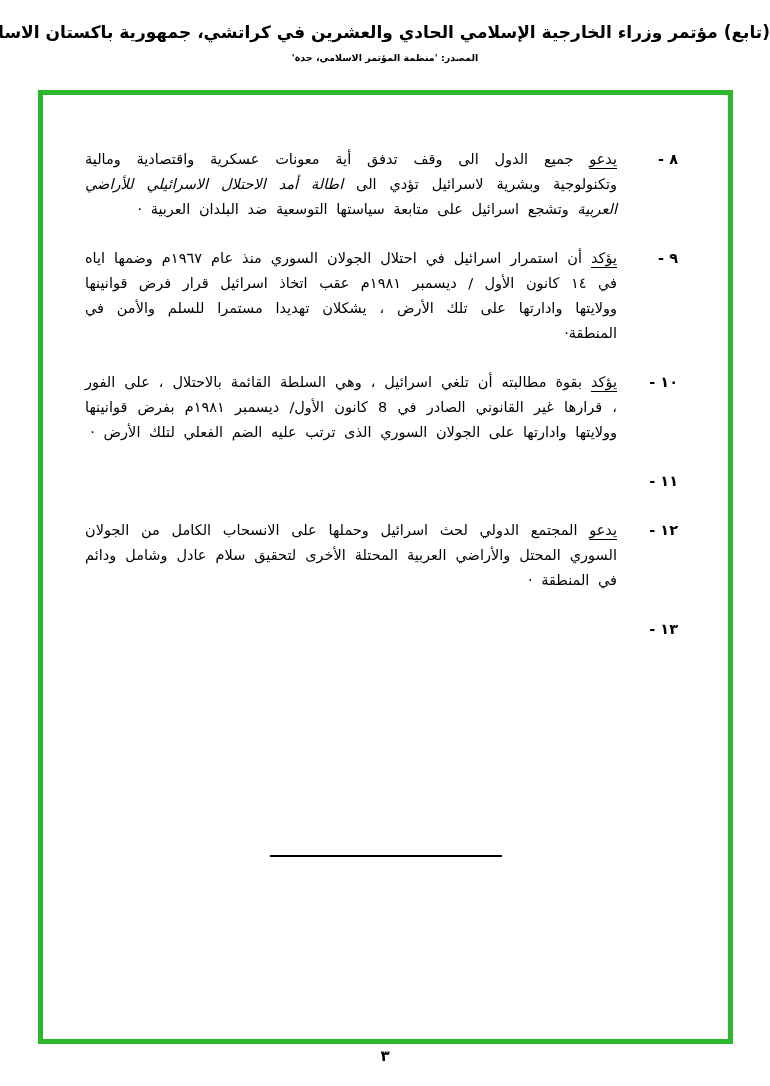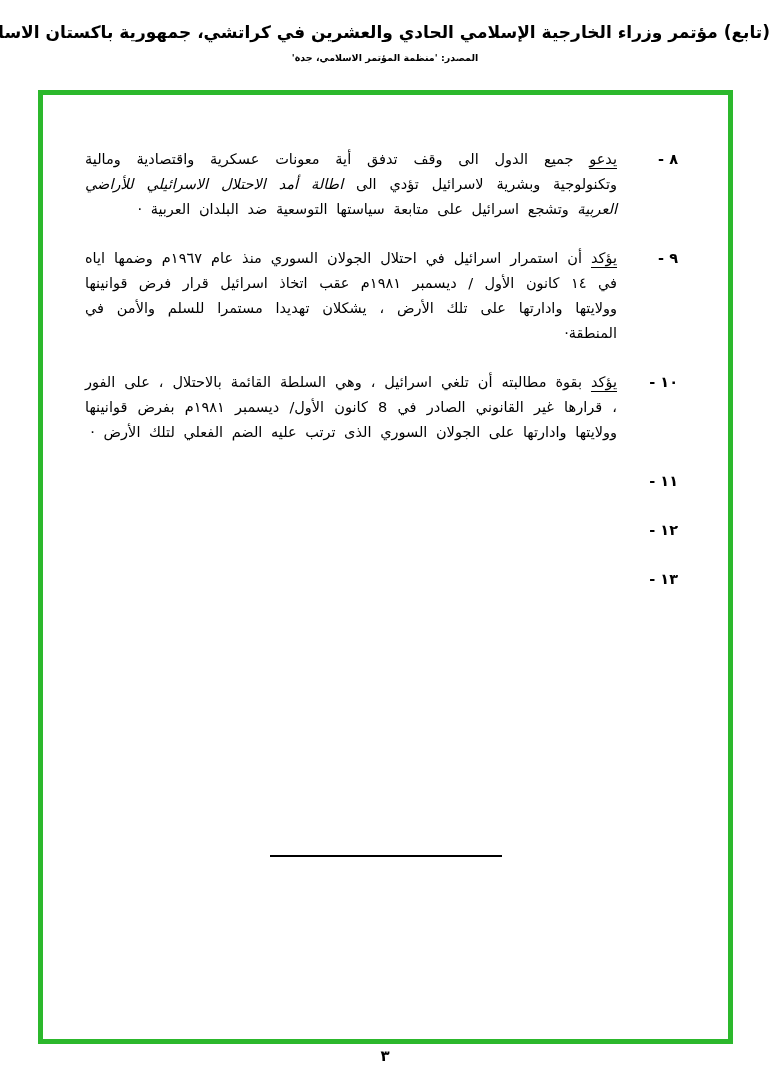--- a/index.html
+++ b/index.html
@@ -117,20 +117,26 @@
       <span class="seg"></span>
     </div>
   </div>
 
   <div class="doc-item">
     <div class="item-num">١١ -</div>
   </div>
 
   <div class="doc-item">
     <div class="item-num">١٢ -</div>
+    <div class="item-body">
+      <span class="lead">يدعو</span>
+      <span class="seg">المجتمع الدولي لحث اسرائيل وحملها على الانسحاب الكامل من الجولان السوري المحتل والأراضي العربية المحتلة الأخرى لتحقيق سلام عادل وشامل ودائم في المنطقة ·</span>
+      <span class="seg em-seg"></span>
+      <span class="seg"></span>
+    </div>
   </div>
 
   <div class="doc-item">
     <div class="item-num">١٣ -</div>
   </div>
 
   <div class="sig-line"></div>
 </div>
 
 <div class="page-number">٣</div>

